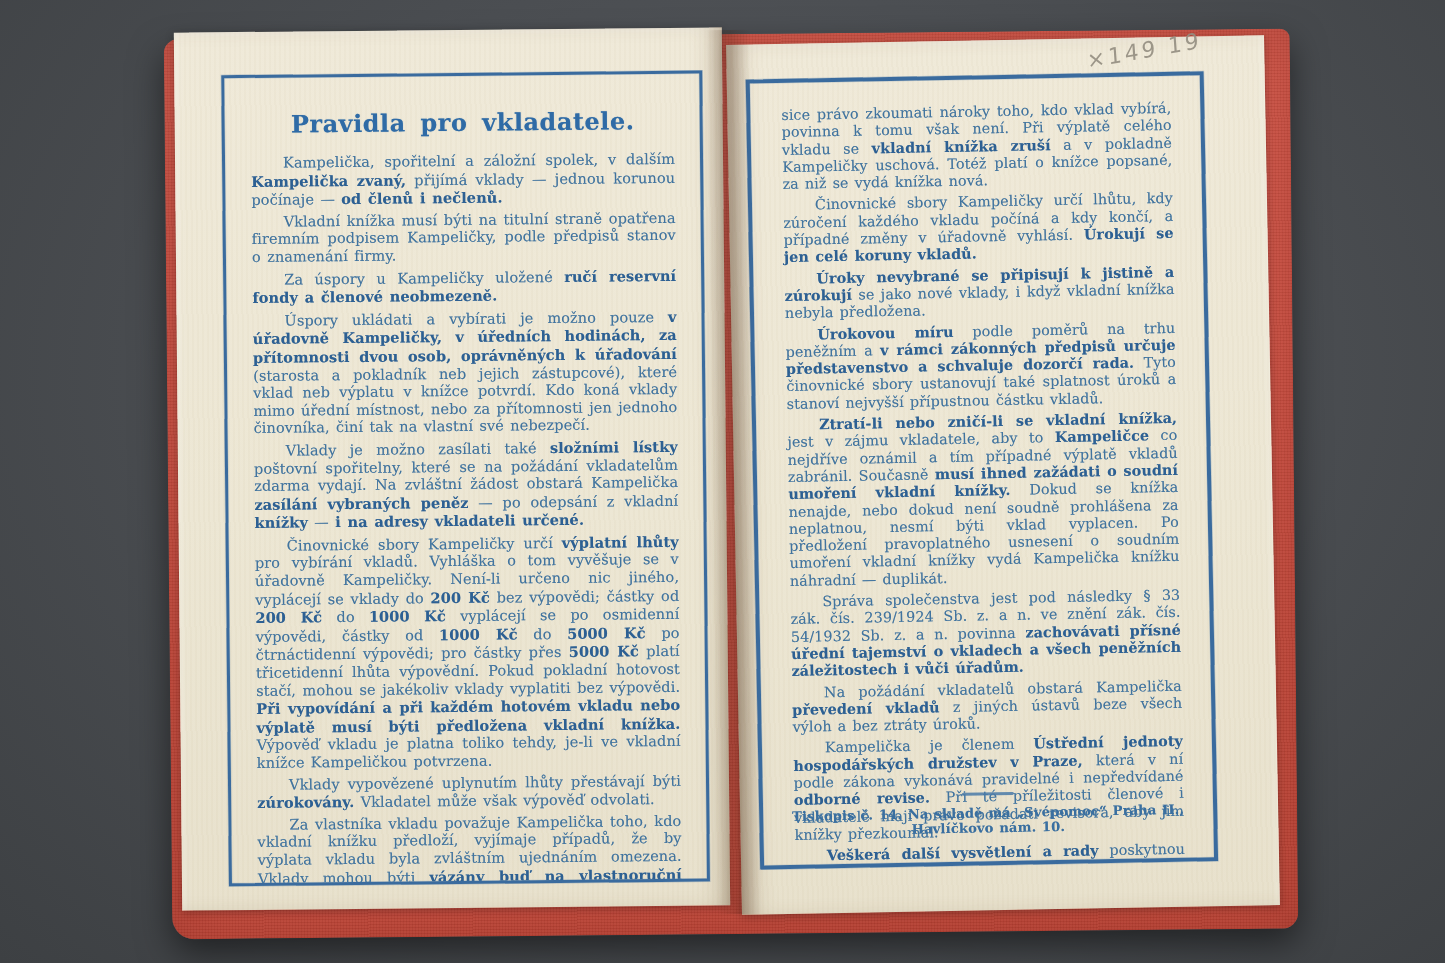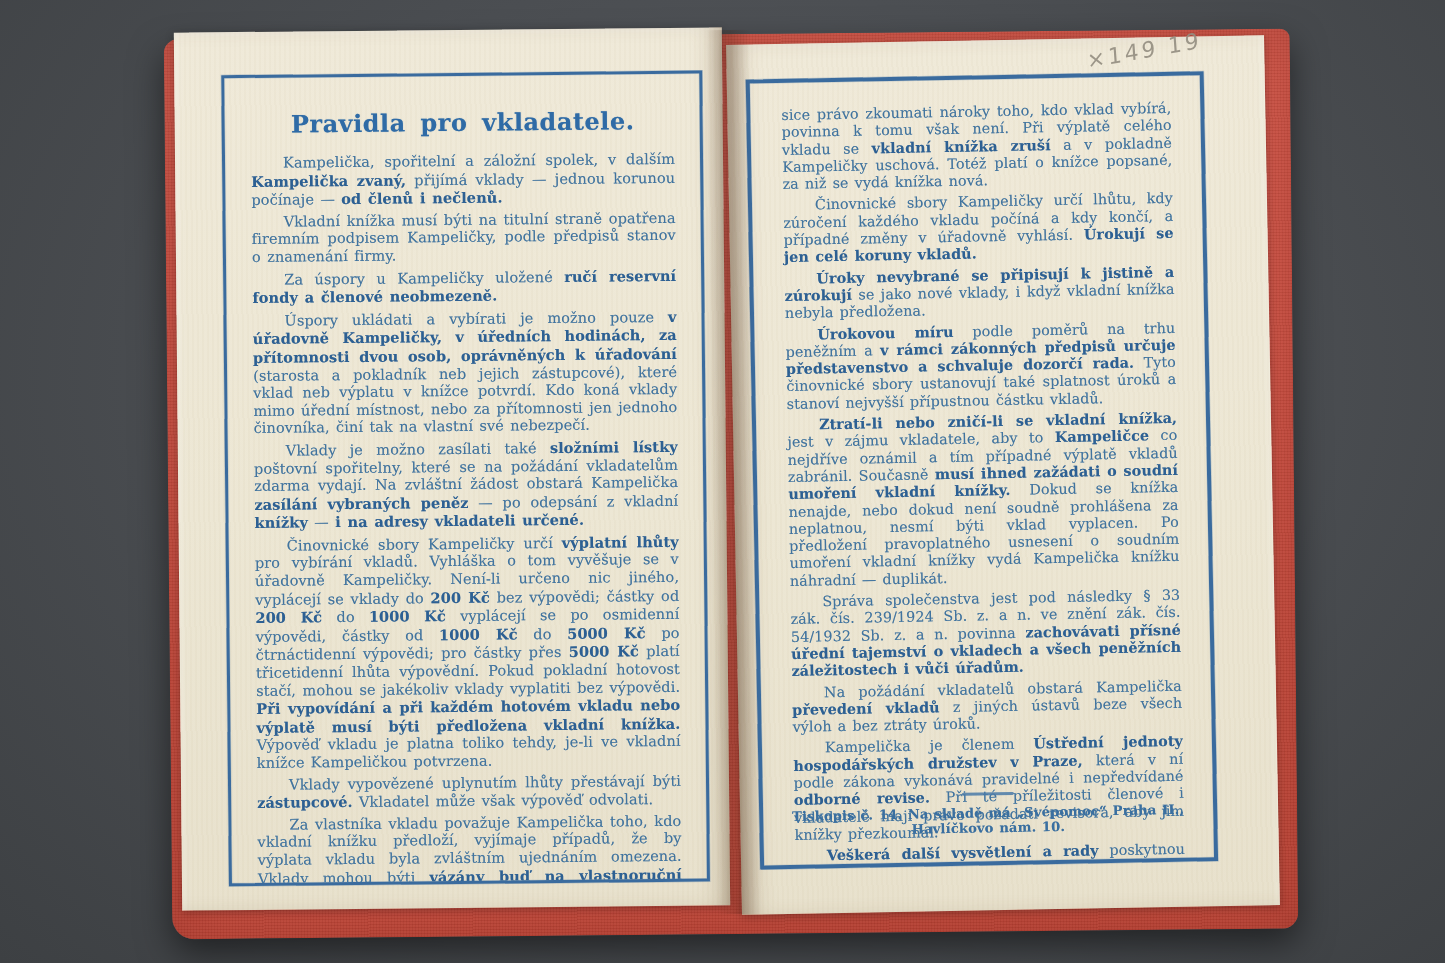--- a/index.html
+++ b/index.html
@@ -96,21 +96,21 @@
   <div class="page page-left">
     <div class="frame frame-left">
       <div class="text-col text-col-left">
         <div class="doc-title">Pravidla pro vkladatele.</div>
         <div class="para"><span>Kampelička, spořitelní a záložní spolek, v dalším </span><span class="b">Kampelička zvaný,</span><span> přijímá vklady — jednou korunou počínaje — </span><span class="b">od členů i nečlenů.</span></div>
         <div class="para"><span>Vkladní knížka musí býti na titulní straně opatřena firemním podpisem Kampeličky, podle předpisů stanov o znamenání firmy.</span></div>
         <div class="para"><span>Za úspory u Kampeličky uložené </span><span class="b">ručí reservní fondy a členové neobmezeně.</span></div>
         <div class="para"><span>Úspory ukládati a vybírati je možno pouze </span><span class="b">v úřadovně Kampeličky, v úředních hodinách, za přítomnosti dvou osob, oprávněných k úřadování</span><span> (starosta a pokladník neb jejich zástupcové), které vklad neb výplatu v knížce potvrdí. Kdo koná vklady mimo úřední místnost, nebo za přítomnosti jen jednoho činovníka, činí tak na vlastní své nebezpečí.</span></div>
         <div class="para"><span>Vklady je možno zasílati také </span><span class="b">složními lístky</span><span> poštovní spořitelny, které se na požádání vkladatelům zdarma vydají. Na zvláštní žádost obstará Kampelička </span><span class="b">zasílání vybraných peněz</span><span> — po odepsání z vkladní </span><span class="b">knížky</span><span> — </span><span class="b">i na adresy vkladateli určené.</span></div>
         <div class="para"><span>Činovnické sbory Kampeličky určí </span><span class="b">výplatní lhůty</span><span> pro vybírání vkladů. Vyhláška o tom vyvěšuje se v úřadovně Kampeličky. Není-li určeno nic jiného, vyplácejí se vklady do </span><span class="b">200 Kč</span><span> bez výpovědi; částky od </span><span class="b">200 Kč</span><span> do </span><span class="b">1000 Kč</span><span> vyplácejí se po osmidenní výpovědi, částky od </span><span class="b">1000 Kč</span><span> do </span><span class="b">5000 Kč</span><span> po čtrnáctidenní výpovědi; pro částky přes </span><span class="b">5000 Kč</span><span> platí třicetidenní lhůta výpovědní. Pokud pokladní hotovost stačí, mohou se jakékoliv vklady vyplatiti bez výpovědi. </span><span class="b">Při vypovídání a při každém hotovém vkladu nebo výplatě musí býti předložena vkladní knížka.</span><span> Výpověď vkladu je platna toliko tehdy, je-li ve vkladní knížce Kampeličkou potvrzena.</span></div>
-        <div class="para"><span>Vklady vypovězené uplynutím lhůty přestávají býti </span><span class="b">zástupcové.</span><span> Vkladatel může však výpověď odvolati.</span></div>
+        <div class="para"><span>Vklady vypovězené uplynutím lhůty přestávají býti </span><span class="b">zúrokovány.</span><span> Vkladatel může však výpověď odvolati.</span></div>
         <div class="para"><span>Za vlastníka vkladu považuje Kampelička toho, kdo vkladní knížku předloží, vyjímaje případů, že by výplata vkladu byla zvláštním ujednáním omezena. Vklady mohou býti </span><span class="b">vázány buď na vlastnoruční podpis nebo na heslo,</span></div>
       </div>
     </div>
   </div>
 
   <div class="page page-right">
     <div class="frame frame-right">
       <div class="text-col text-col-right">
         <div class="para noindent"><span>sice právo zkoumati nároky toho, kdo vklad vybírá, povinna k tomu však není. Při výplatě celého vkladu se </span><span class="b">vkladní knížka zruší</span><span> a v pokladně Kampeličky uschová. Totéž platí o knížce popsané, za niž se vydá knížka nová.</span></div>
         <div class="para"><span>Činovnické sbory Kampeličky určí lhůtu, kdy zúročení každého vkladu počíná a kdy končí, a případné změny v úřadovně vyhlásí. </span><span class="b">Úrokují se jen celé koruny vkladů.</span></div>

